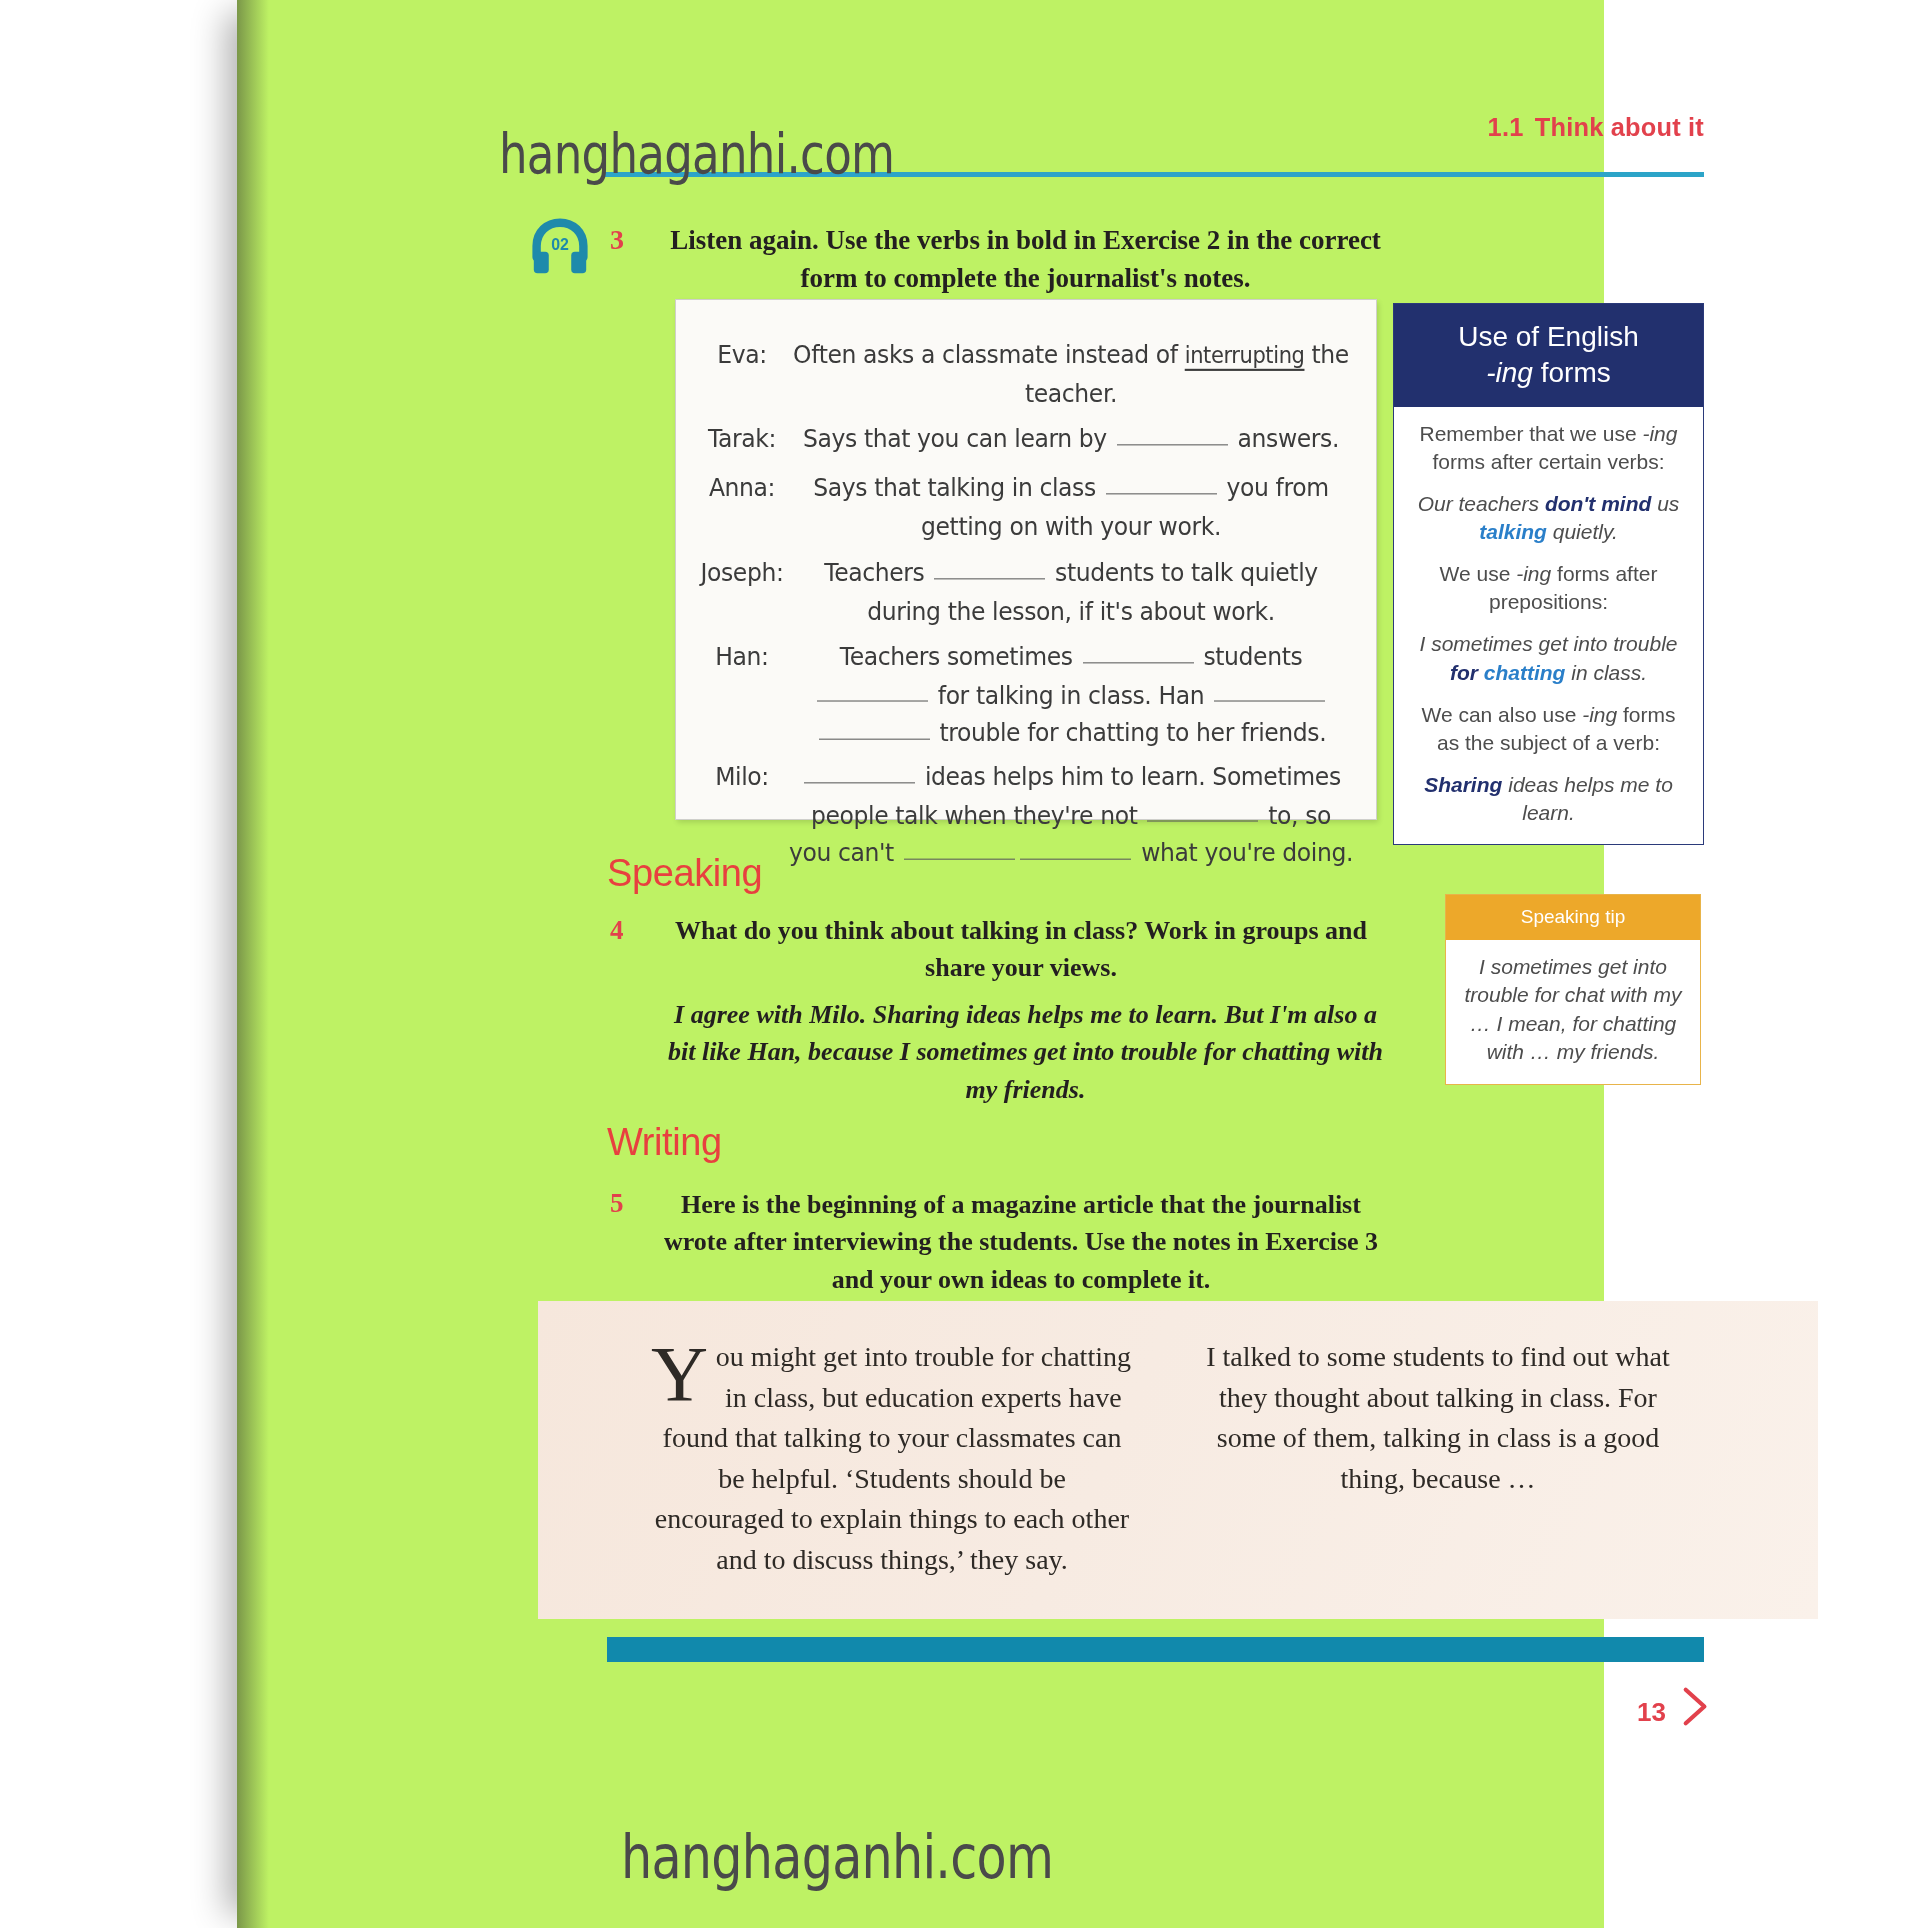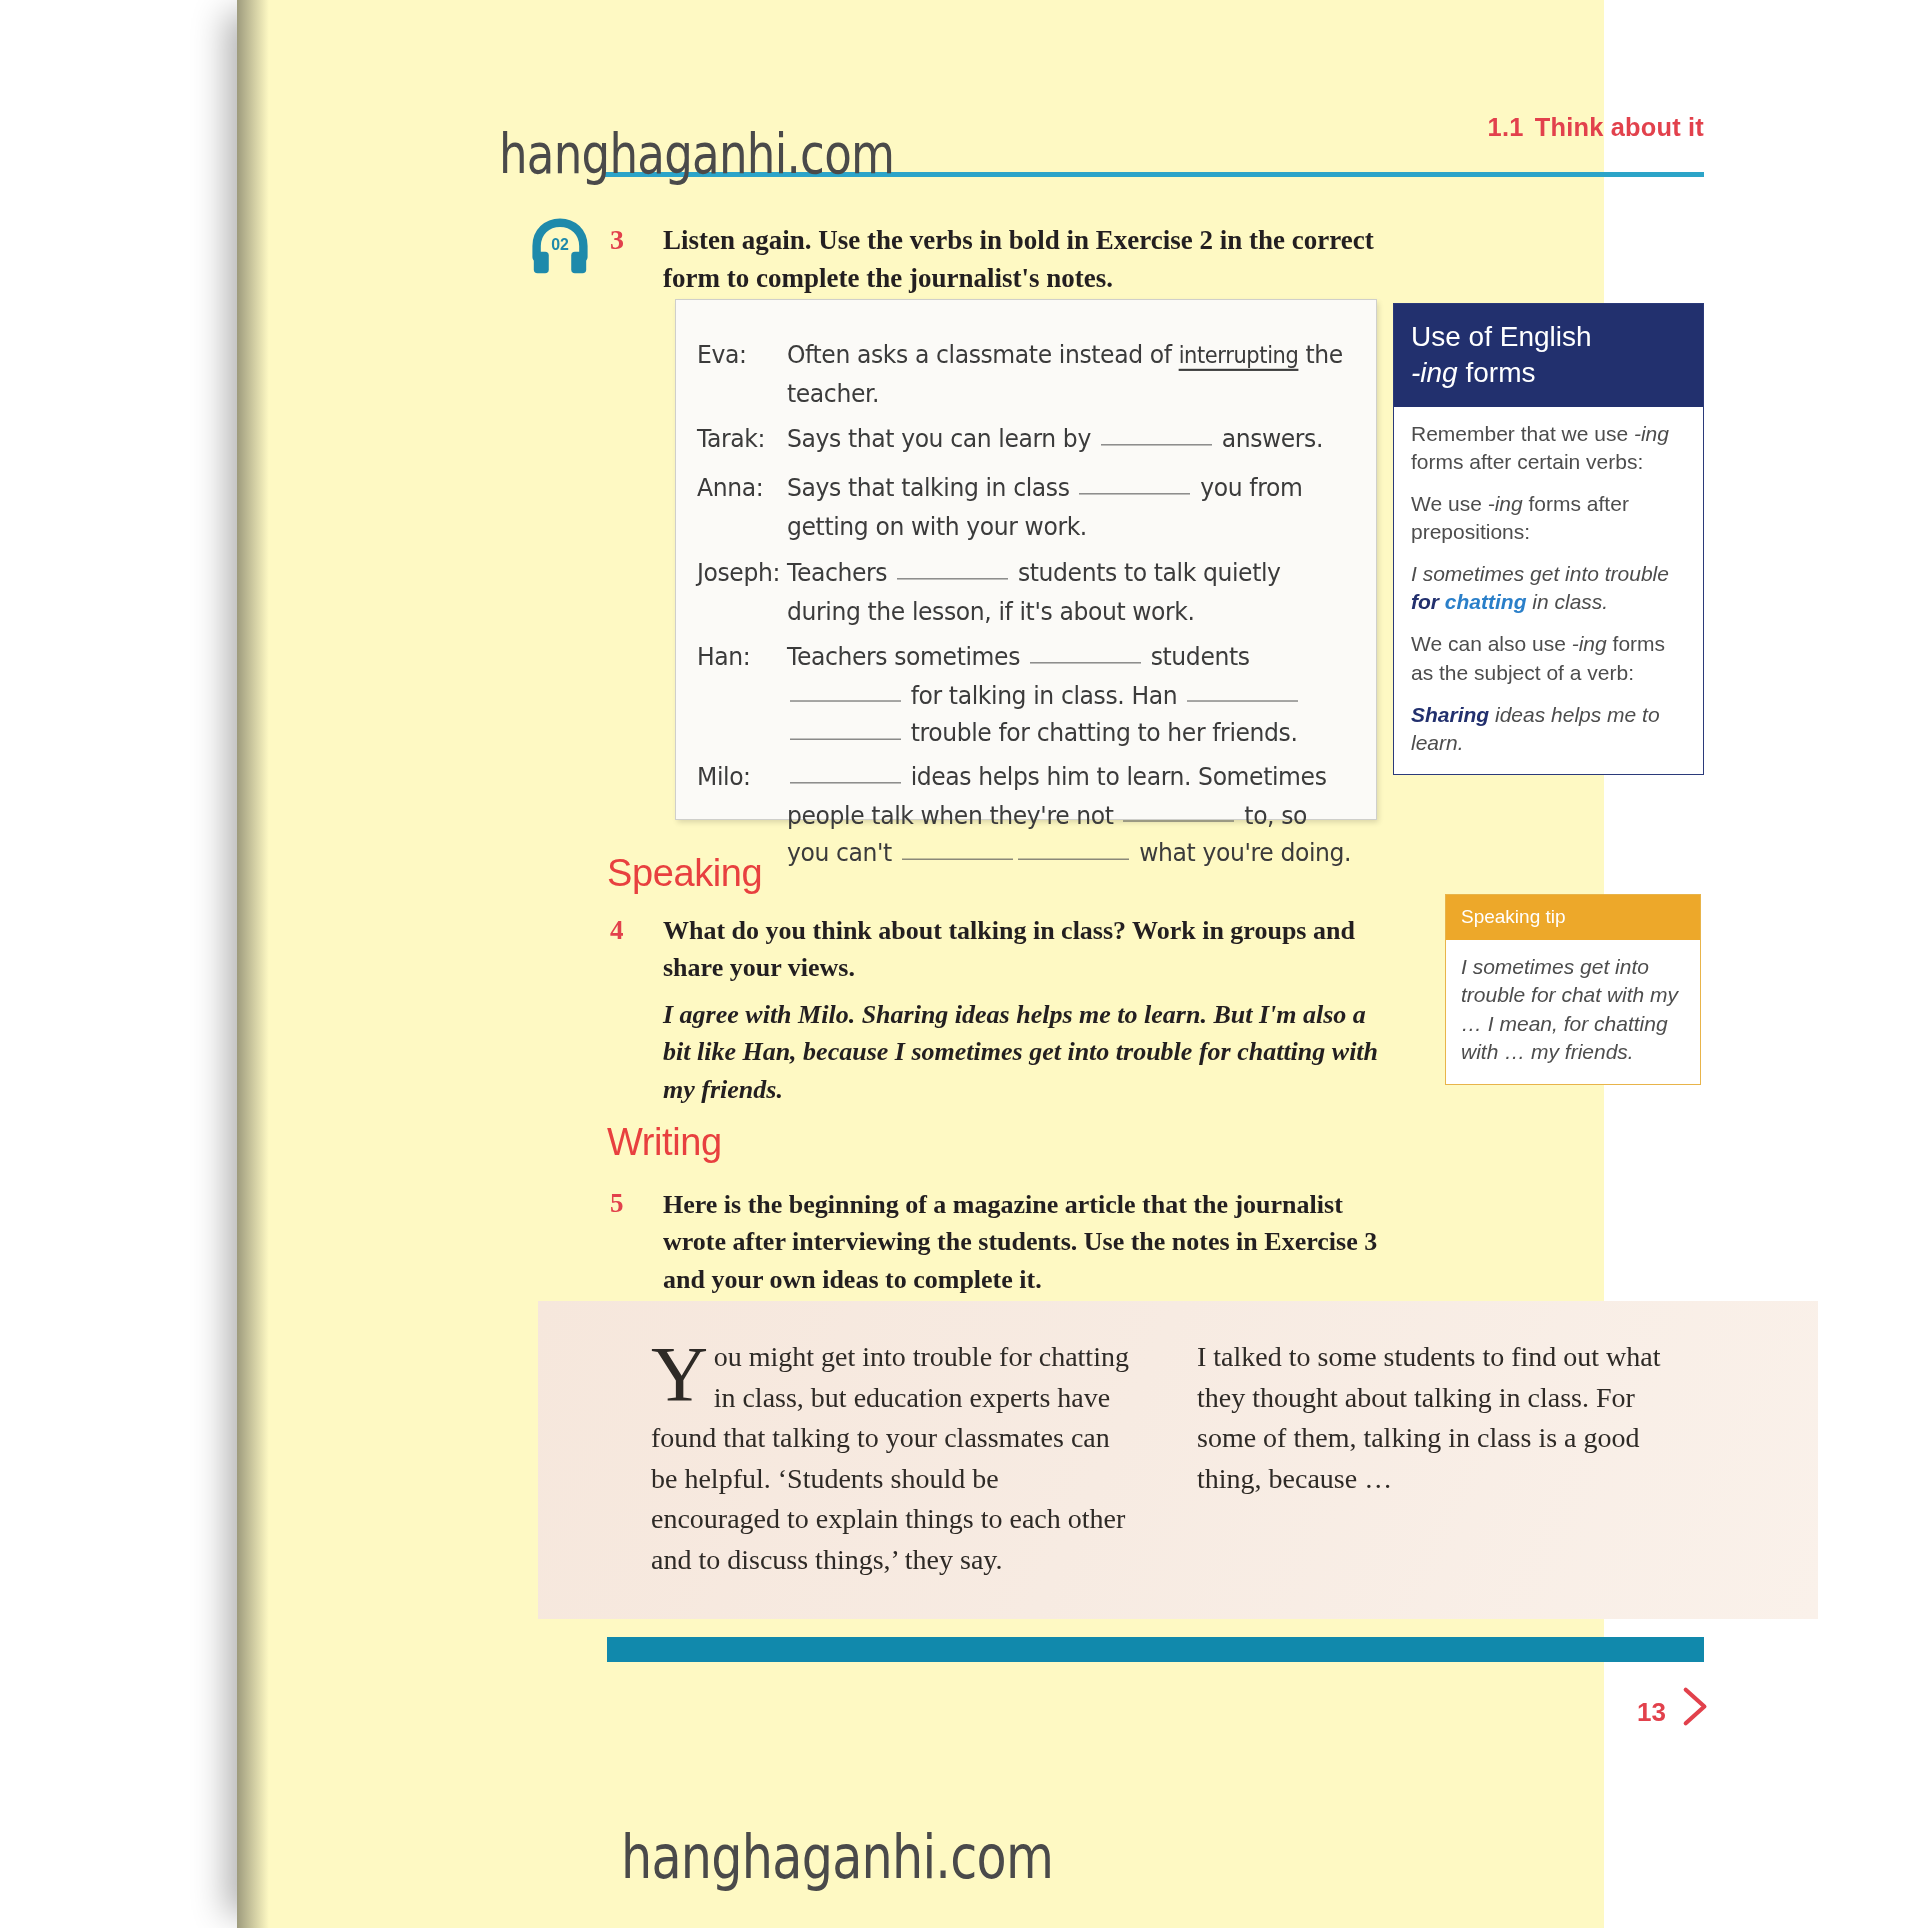--- a/index.html
+++ b/index.html
@@ -19,22 +19,23 @@
     background: #ffffff;
   }
 
   
   #page-sheet {
     position: absolute;
     left: 237px;
     top: 0px;
     width: 1367px;
     height: 1928px;
-    background: #fef9c3;
+    background: #bef264;
     box-shadow: -24.5px 0 32px -13px rgba(0,0,0,0.30);
+    text-align: center;
   }
 
   
   #gutter-shade {
     position: absolute;
     left: 237px; top: 0;
     width: 32px; height: 1928px;
     background: linear-gradient(to right, rgba(40,40,40,0.45), rgba(255,255,255,0));
     pointer-events: none;
   }
@@ -380,20 +381,21 @@
         </div>
     </div>
 
     <div id="use-english-box">
       <div id="use-english-head">
         <div>Use of English</div>
         <div><span class="it">-ing</span><span> forms</span></div>
       </div>
       <div id="use-english-body">
           <p><span>Remember that we use </span><span class="ital">-ing</span><span> forms after certain verbs:</span></p>
+          <p><span class="ital">Our teachers </span><span class="navy">don't mind</span><span class="ital"> us </span><span class="blue">talking</span><span class="ital"> quietly.</span></p>
           <p><span>We use </span><span class="ital">-ing</span><span> forms after prepositions:</span></p>
           <p><span class="ital">I sometimes get into trouble </span><span class="navy">for </span><span class="blue">chatting</span><span class="ital"> in class.</span></p>
           <p><span>We can also use </span><span class="ital">-ing</span><span> forms as the subject of a verb:</span></p>
           <p><span class="navy">Sharing</span><span class="ital"> ideas helps me to learn.</span></p>
         </div>
     </div>
 
     <div id="speaking-head" class="section-head">Speaking</div>
     <div id="ex4-num" class="ex-num">4</div>
     <div id="ex4-body" class="ex-body">What do you think about talking in class? Work in groups and share your views.</div>

